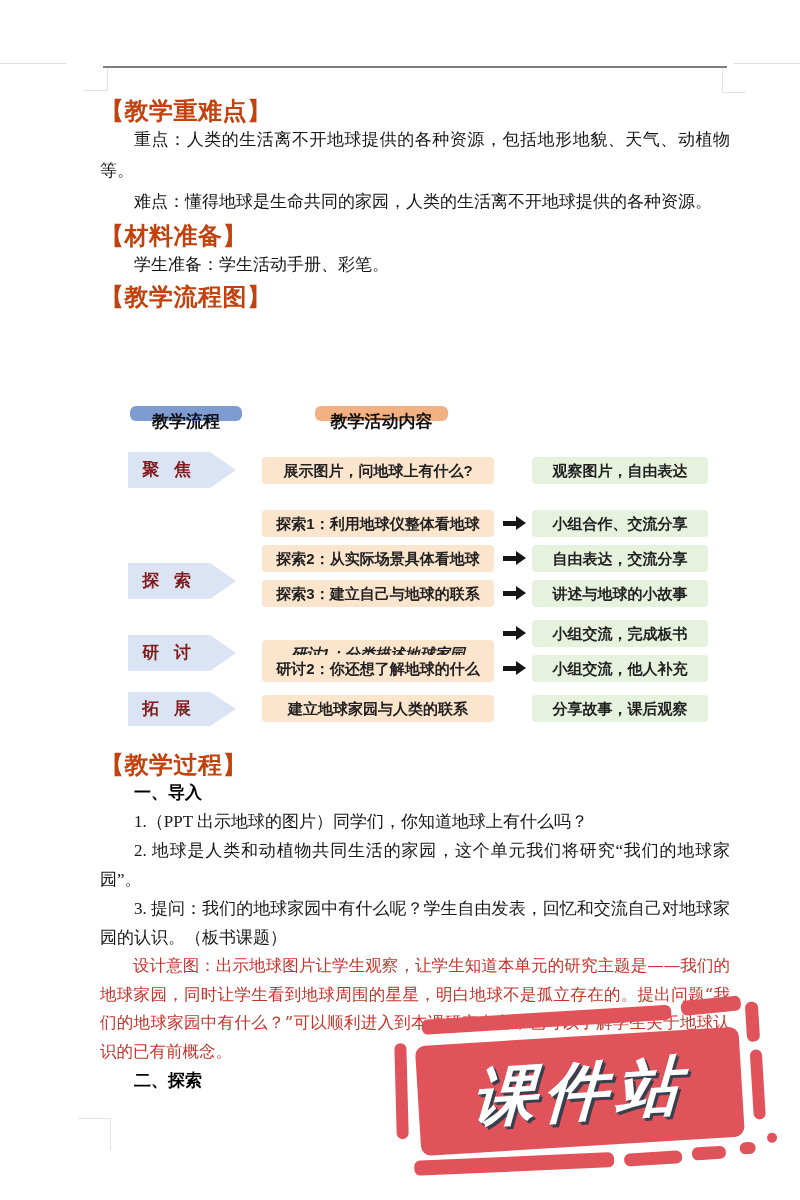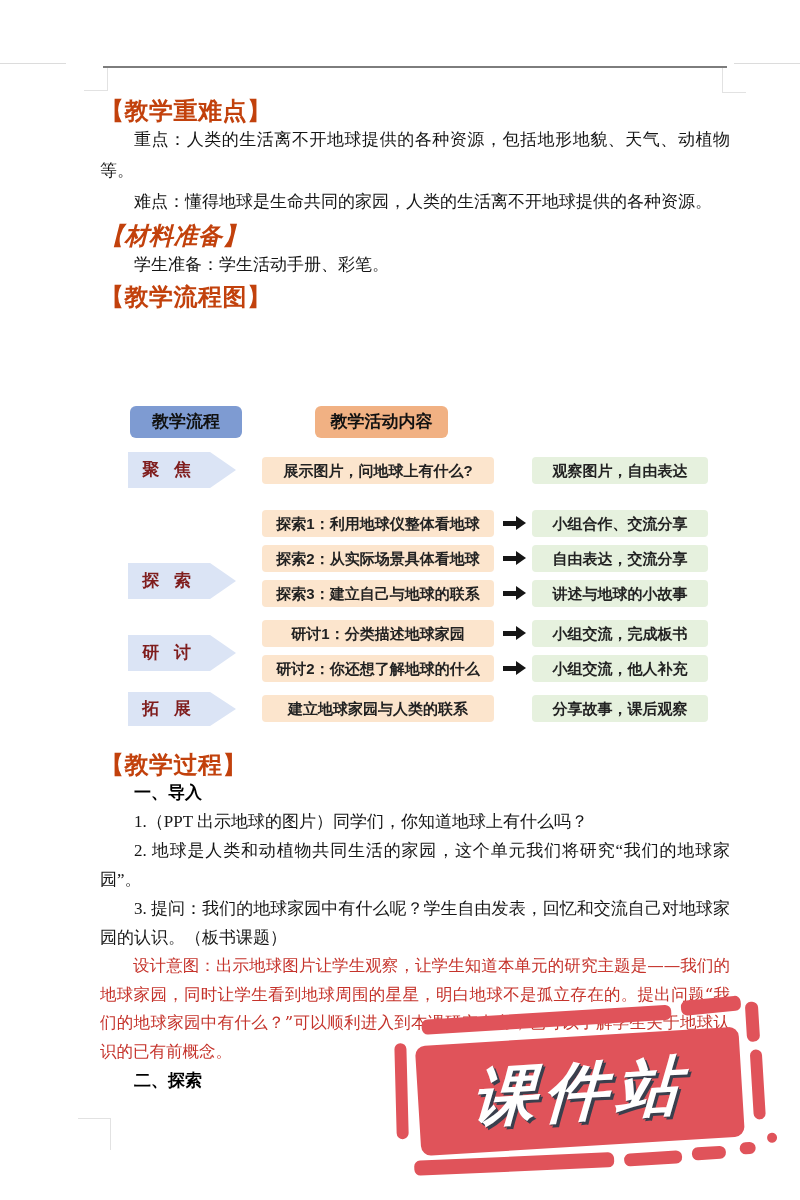--- a/index.html
+++ b/index.html
@@ -13,33 +13,33 @@
   .pgline-right { position:absolute; left:734px; top:63px; width:66px; height:1px; background:#dcdcdc; }
   .crop { position:absolute; background:transparent; }
   .crop i { position:absolute; background:#e2e2e2; display:block; }
 
   
   .tblock { position:absolute; left:100px; width:630px; color:#1a1a1a; }
   .tb1 { top:90px; }
   .tb2 { top:752px; }
   h2.sec { font-size:24px; line-height:26px; font-weight:bold; color:#c2410c;
            font-family:"Liberation Sans", sans-serif; letter-spacing:0.5px; }
-  .tb1 h2.m1 { margin-top:8px; } .tb1 h2.m2 { margin-top:6px;font-style:italic; } .tb1 h2.m3 { margin-top:4px; }
+  .tb1 h2.m1 { margin-top:8px; } .tb1 h2.m2 { margin-top:6px; } .tb1 h2.m3 { margin-top:4px; }
   p.body { font-size:17px; line-height:31px; text-align:justify; text-indent:2em;
            font-family:"Liberation Serif", serif; color:#161616; }
   .tb2 p.body { line-height:29px; }
   p.subhead { font-size:17px; line-height:29px; font-weight:bold; text-indent:2em;
               font-family:"Liberation Sans", sans-serif; color:#000; }
   p.intent { font-size:16.5px; line-height:28.5px; text-align:justify; text-indent:2em;
              color:#c5332b; font-family:"DejaVu Serif", serif; }
 
   
   .fc { position:absolute; left:0; top:0; width:800px; height:760px; pointer-events:none; }
   .fc > div { pointer-events:auto; }
-  .hdr { position:absolute; height:32px; border-radius:6px; text-align:center;
+  .hdr { position:absolute; height:15px; border-radius:6px; text-align:center;
          font-weight:bold; font-size:17px; line-height:32px; color:#111; }
   .hdr-stage { left:130px; top:406px; width:112px; background:#7e9bd2; }
   .hdr-act   { left:315px; top:406px; width:133px; background:#f1b183; }
   .hdr-means { left:556px; top:406px; width:134px; background:#b9dda1; }
   .stagearrow { position:absolute; left:128px; width:108px; background:#dbe4f5;
                 clip-path:polygon(0 0, 76% 0, 100% 50%, 76% 100%, 0 100%);
                 text-align:left; font-weight:bold; font-size:17px; color:#7f1d1d; }
   .stagearrow span { display:block; width:76%; text-align:center; letter-spacing:5px; }
   .fbox { position:absolute; height:27px; border-radius:4px; text-align:center;
           font-size:15px; line-height:27px; font-weight:600; color:#222; }
@@ -127,21 +127,21 @@
     <div class="fbox mbox" style="top:510px;">小组合作、交流分享</div>
 
     <div class="fbox abox" style="top:545px;">探索2：从实际场景具体看地球</div>
     <div class="barrow" style="top:556px;"></div>
     <div class="fbox mbox" style="top:545px;">自由表达，交流分享</div>
 
     <div class="fbox abox" style="top:580px;">探索3：建立自己与地球的联系</div>
     <div class="barrow" style="top:591px;"></div>
     <div class="fbox mbox" style="top:580px;">讲述与地球的小故事</div>
 
-    <div class="fbox abox" style="top:620px;">研讨1：分类描述地球家园</div>
+    <div class="fbox abox" style="top:640px;font-style:italic;">研讨1：分类描述地球家园</div>
     <div class="barrow" style="top:631px;"></div>
     <div class="fbox mbox" style="top:620px;">小组交流，完成板书</div>
 
     <div class="fbox abox" style="top:655px;">研讨2：你还想了解地球的什么</div>
     <div class="barrow" style="top:666px;"></div>
     <div class="fbox mbox" style="top:655px;">小组交流，他人补充</div>
 
     <div class="fbox abox" style="top:695px;">建立地球家园与人类的联系</div>
     <div class="fbox mbox" style="top:695px;">分享故事，课后观察</div>
   </div>

